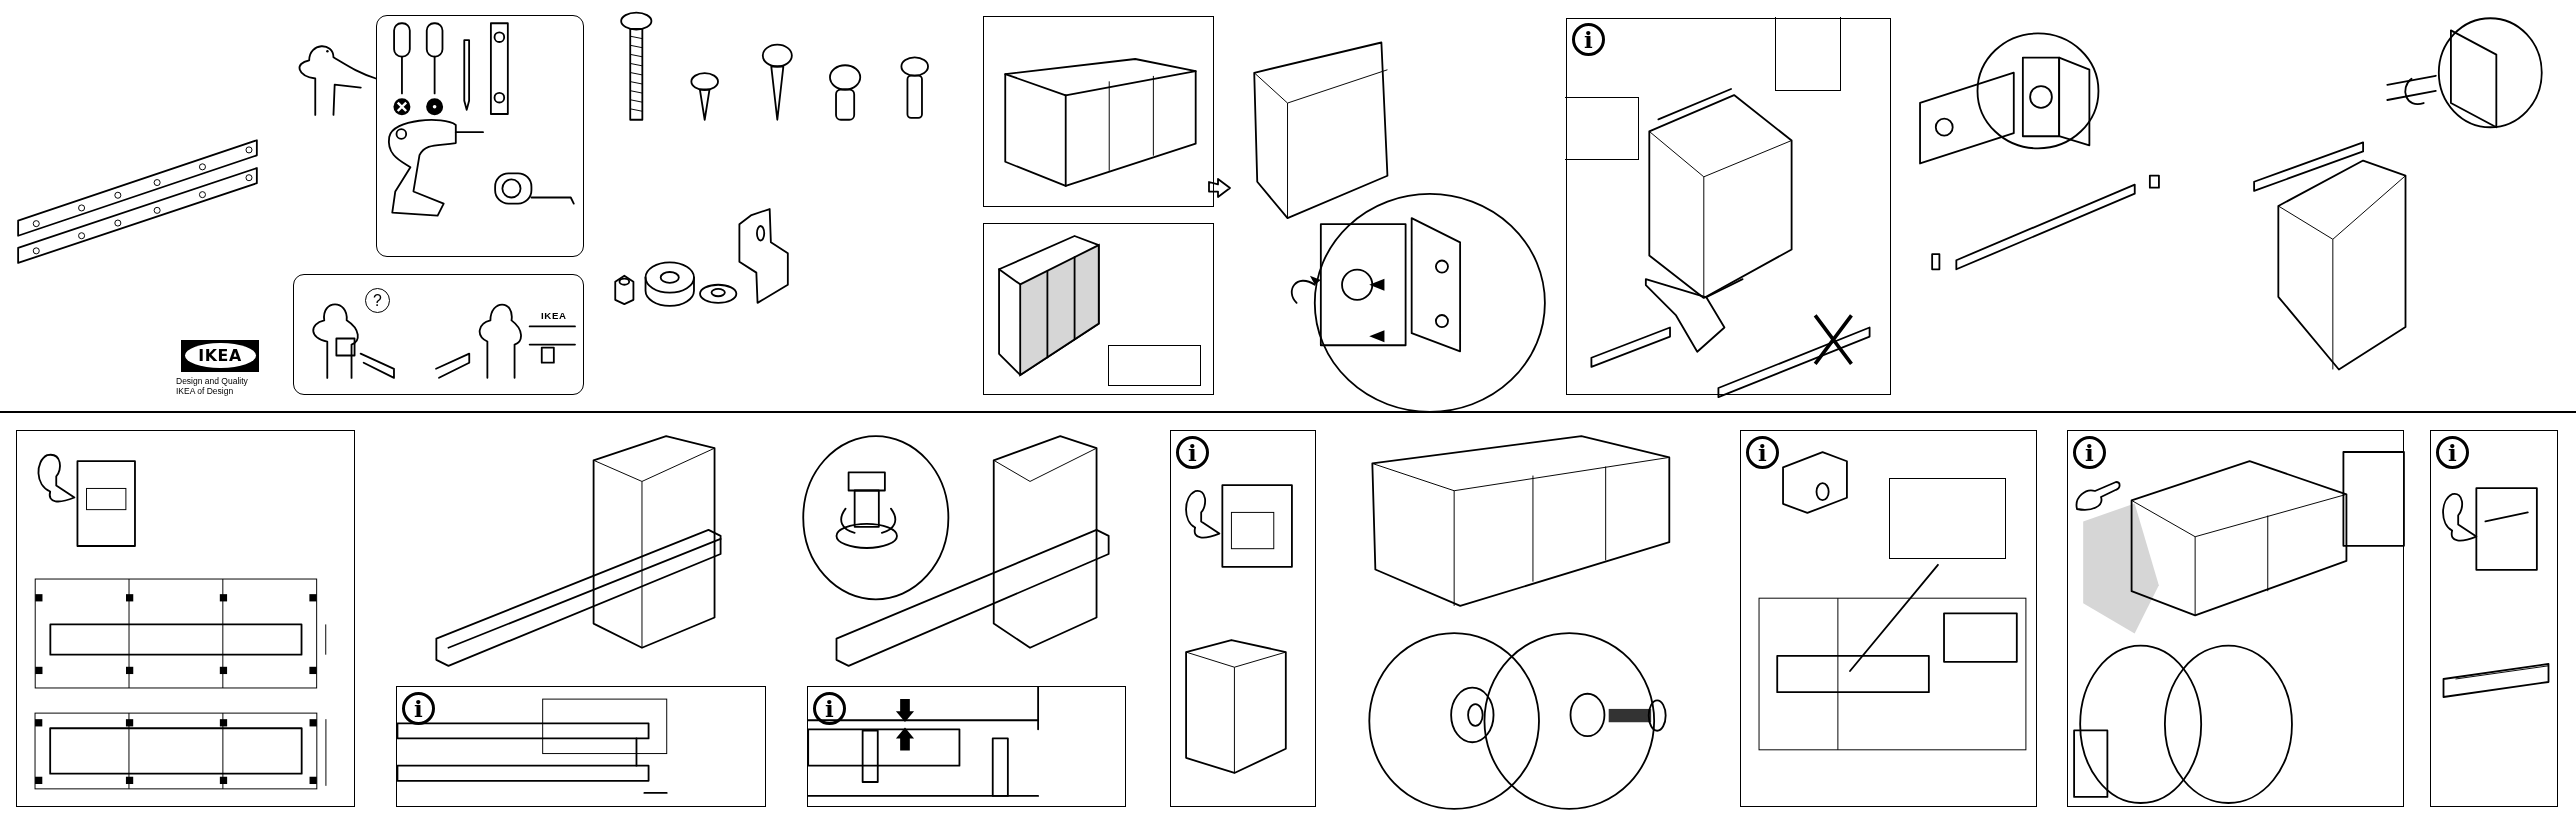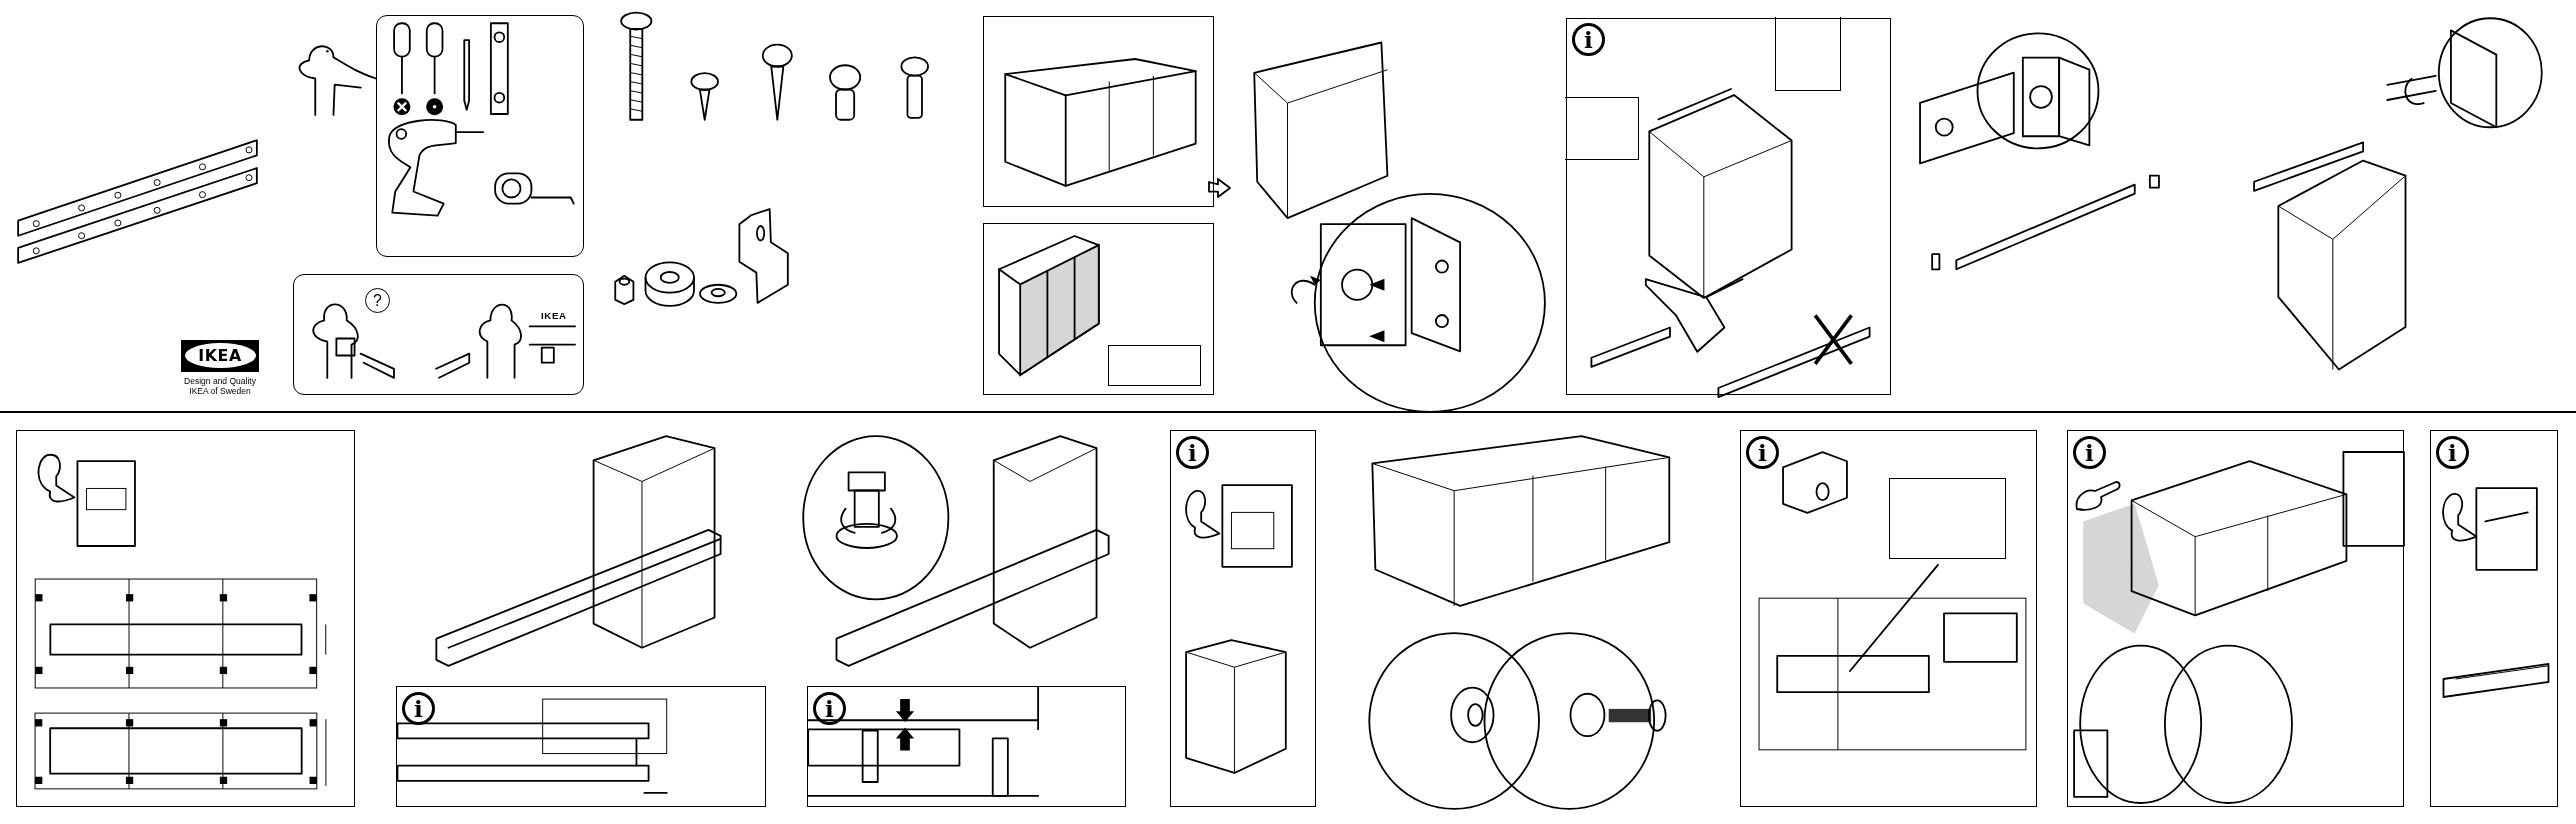--- a/index.html
+++ b/index.html
@@ -10,21 +10,21 @@
   svg{position:absolute;overflow:visible;}
   .ln{fill:none;stroke:#000;stroke-width:3;stroke-linejoin:round;stroke-linecap:round;}
   .thin{fill:none;stroke:#000;stroke-width:1.6;}
   .gray{fill:#d6d6d6;stroke:#000;stroke-width:3;}
   .info{position:absolute;width:33px;height:33px;border:3px solid #000;border-radius:50%;box-sizing:border-box;
         display:flex;align-items:center;justify-content:center;font-family:"DejaVu Serif",serif;font-size:23px;font-weight:bold;background:#fff;}
   .divider{position:absolute;left:0;top:411px;width:2576px;height:1.8px;background:#000;}
   .logo{position:absolute;left:181px;top:340px;width:78px;height:31.5px;background:#000;display:flex;align-items:center;justify-content:center;}
   .logo-oval{width:71px;height:25.4px;border-radius:50%;background:#fff;display:flex;align-items:center;justify-content:center;
         font-family:"DejaVu Sans",sans-serif;font-weight:900;font-size:15.8px;letter-spacing:0.6px;}
-  .tag{position:absolute;left:176px;top:376px;width:88px;text-align:center;font-size:8.5px;line-height:10.3px;}
+  .tag{position:absolute;left:176px;top:376px;width:88px;font-size:8.5px;line-height:10.3px;}
   .arrow-next{position:absolute;left:1206px;top:176px;}
 </style>
 </head>
 <body>
 
 <svg style="left:12px;top:133px;" width="254" height="139" viewBox="0 0 420 230">
   <g>
     <polygon class="ln" points="10,145 405,12 405,37 10,170"></polygon>
     <circle class="thin" cx="40" cy="150" r="5"></circle>
       <circle class="thin" cx="115" cy="124" r="5"></circle>
@@ -42,21 +42,21 @@
     <circle class="thin" cx="315" cy="102" r="5"></circle>
       <circle class="thin" cx="392" cy="74" r="5"></circle>
   </g>
 </svg>
 
 <div class="logo">
   <div class="logo-oval">IKEA</div>
 </div>
 <div class="tag">
   <div>Design and Quality</div>
-  <div>IKEA of Sweden</div>
+  <div>IKEA of Design</div>
 </div>
 
 <svg style="left:291px;top:36px;" width="91" height="85" viewBox="0 0 150 140">
   <path class="ln" d="M40,130 L40,70 C10,65 5,45 30,40 C30,10 70,10 70,35 C95,50 110,60 140,70"></path>
   <path class="ln" d="M70,130 L72,80 L115,85"></path>
   <circle cx="60" cy="25" r="2" fill="#000"></circle>
 </svg>
 
 <div class="rframe" style="left:376px;top:14.5px;width:208px;height:242px;">
   <svg style="left:0;top:0;" width="206" height="239" viewBox="0 0 340 395">

